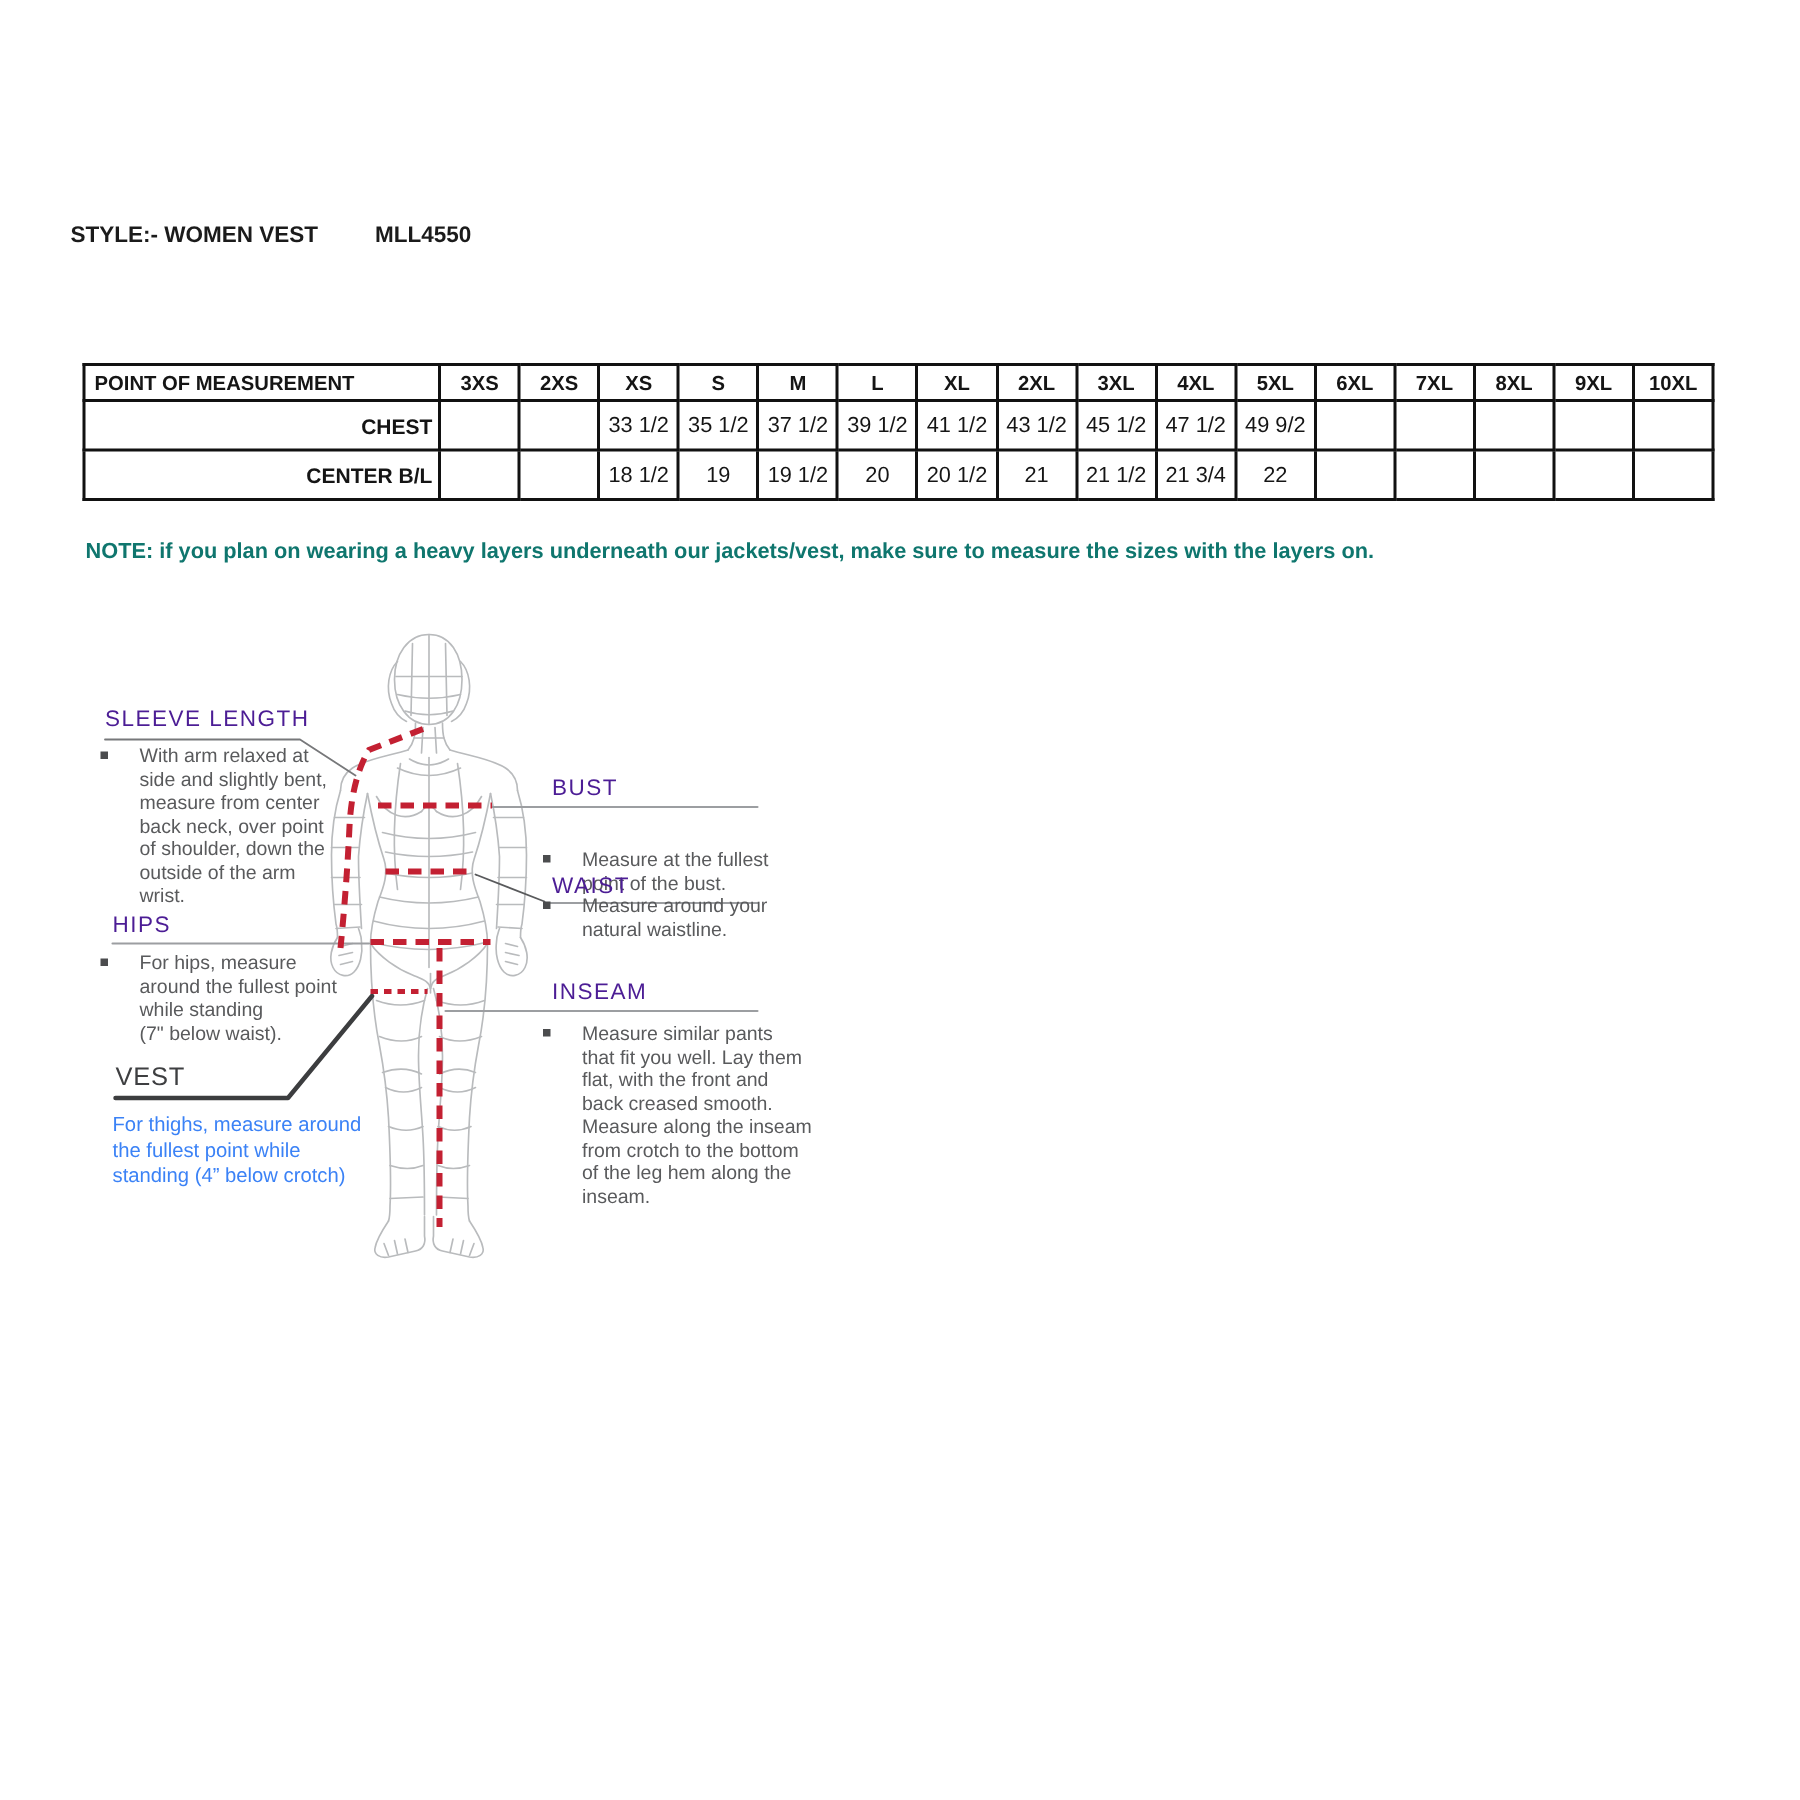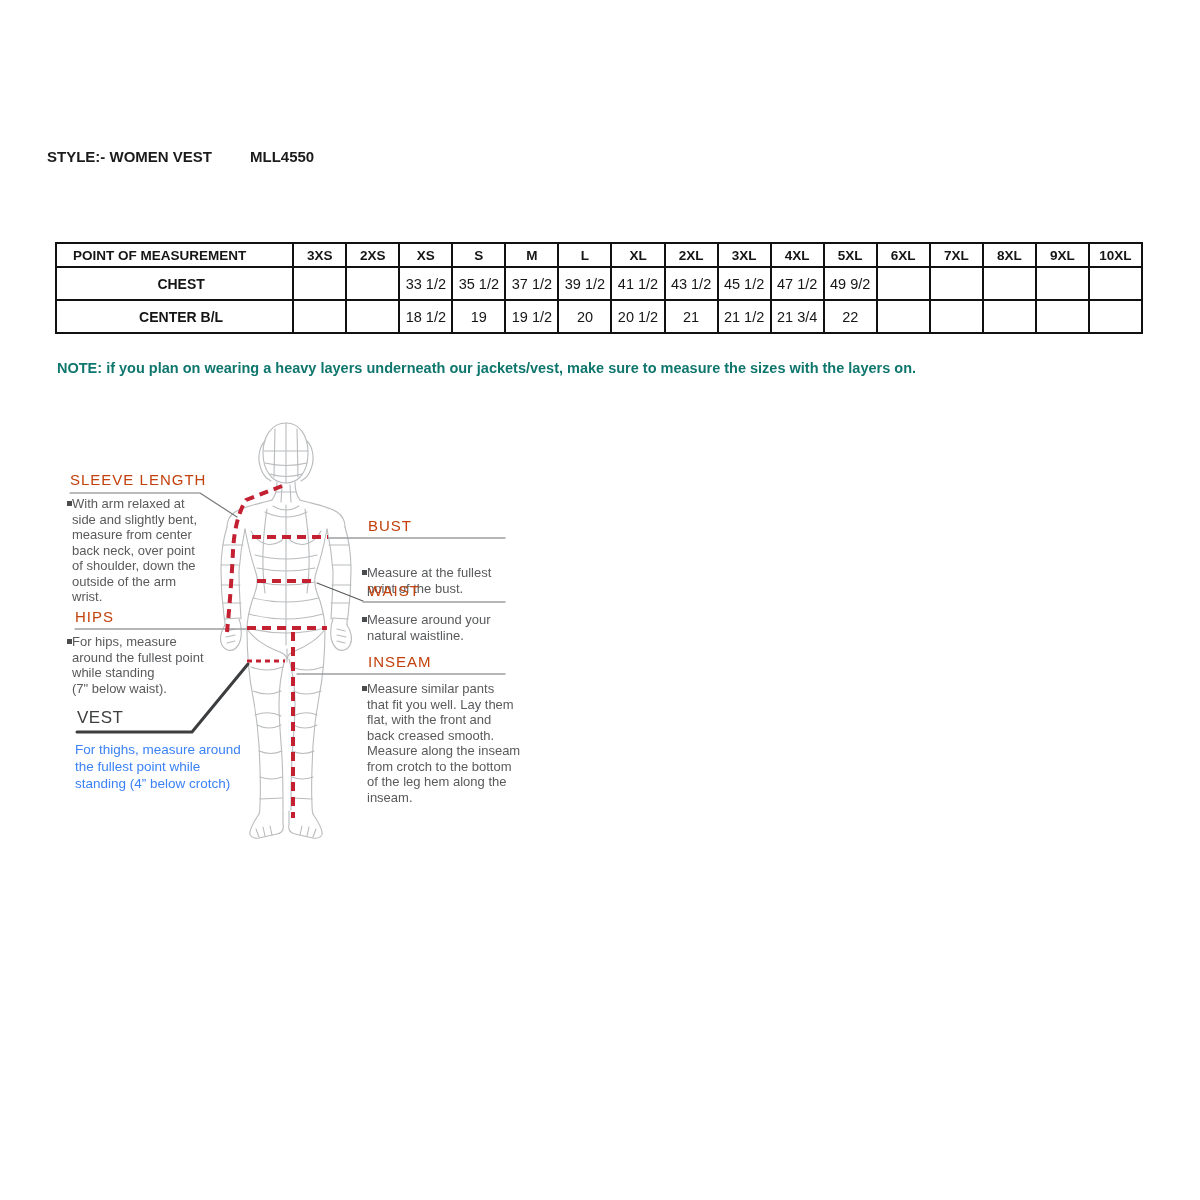--- a/index.html
+++ b/index.html
@@ -6,32 +6,32 @@
   .page{position:relative;width:1200px;height:1200px;background:#ffffff;overflow:hidden;
         font-family:"Liberation Sans", sans-serif;color:#151515;}
   
   .doc-title{position:absolute;left:47px;top:148px;font-size:15px;font-weight:700;color:#1b1b1b;}
   .doc-title .code{margin-left:38px;}
   
   table.size-table{position:absolute;left:55px;top:242px;width:1088px;border-collapse:collapse;
         table-layout:fixed;font-size:14px;}
   table.size-table th, table.size-table td{border:2px solid #111;padding:0 4px;overflow:hidden;white-space:nowrap;}
   table.size-table tr.hdr th{height:22px;font-weight:700;font-size:13.5px;text-align:center;}
-  table.size-table tr.hdr th.pom{text-align:left;padding-left:16px;}
+  table.size-table tr.hdr th.pom{text-align:left;padding-left:6px;}
   table.size-table tr.datarow{height:33px;}
-  table.size-table td.rowlabel{font-weight:700;text-align:center;padding-left:17px;font-size:14px;}
+  table.size-table td.rowlabel{font-weight:700;text-align:right;padding-left:17px;font-size:14px;}
   table.size-table td.val{text-align:center;font-weight:400;font-size:14.5px;}
   
   .note-line{position:absolute;left:57px;top:360px;font-size:14.5px;font-weight:700;color:#0f766e;width:1060px;}
   
   .diagram{position:absolute;left:55px;top:405px;width:560px;height:455px;}
   .diagram svg{position:absolute;left:0;top:0;}
-  .h-label{position:absolute;font-size:15px;letter-spacing:1px;color:#c2410c;font-weight:400;white-space:nowrap;}
+  .h-label{position:absolute;font-size:15px;letter-spacing:1px;color:#4c1d95;font-weight:400;white-space:nowrap;}
   .h-label.dark{color:#3e3f41;font-size:17px;letter-spacing:0.5px;}
-  .desc{position:absolute;display:flex;align-items:flex-start;gap:0;}
+  .desc{position:absolute;display:flex;align-items:flex-start;gap:21px;}
   .desc .bullet{width:5px;height:5px;background:#4b4c4e;margin-top:5px;flex:none;}
   .desc .txt{font-size:13px;line-height:15.5px;color:#595a5c;white-space:pre-line;width:170px;}
   .desc.thigh-desc .txt{color:#3b82f6;font-size:13.5px;line-height:17px;width:190px;}
 </style>
 </head>
 <body>
 
 <div class="page">
 
   <div class="doc-title">
@@ -241,21 +241,21 @@
     </div>
 
     <div class="h-label" style="left:313px;top:112px;">BUST</div>
     <div class="desc" style="left:307px;top:140px;margin-top:20px;">
       <span class="bullet"></span>
       <span class="txt">Measure at the fullest
 point of the bust.</span>
     </div>
 
     <div class="h-label" style="left:313px;top:177px;">WAIST</div>
-    <div class="desc" style="left:307px;top:207px;">
+    <div class="desc" style="left:307px;top:191px;">
       <span class="bullet"></span>
       <span class="txt">Measure around your
 natural waistline.</span>
     </div>
 
     <div class="h-label" style="left:313px;top:248px;">INSEAM</div>
     <div class="desc" style="left:307px;top:276px;">
       <span class="bullet"></span>
       <span class="txt">Measure similar pants
 that fit you well. Lay them

